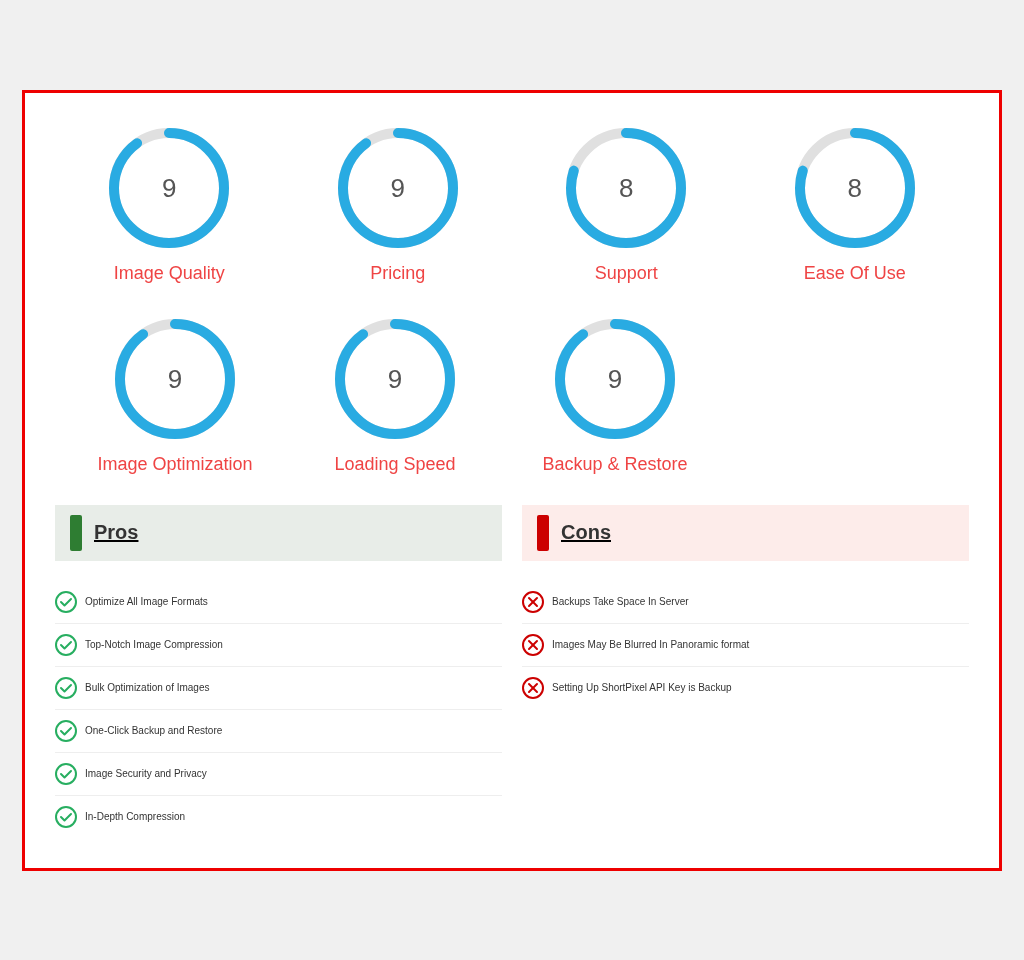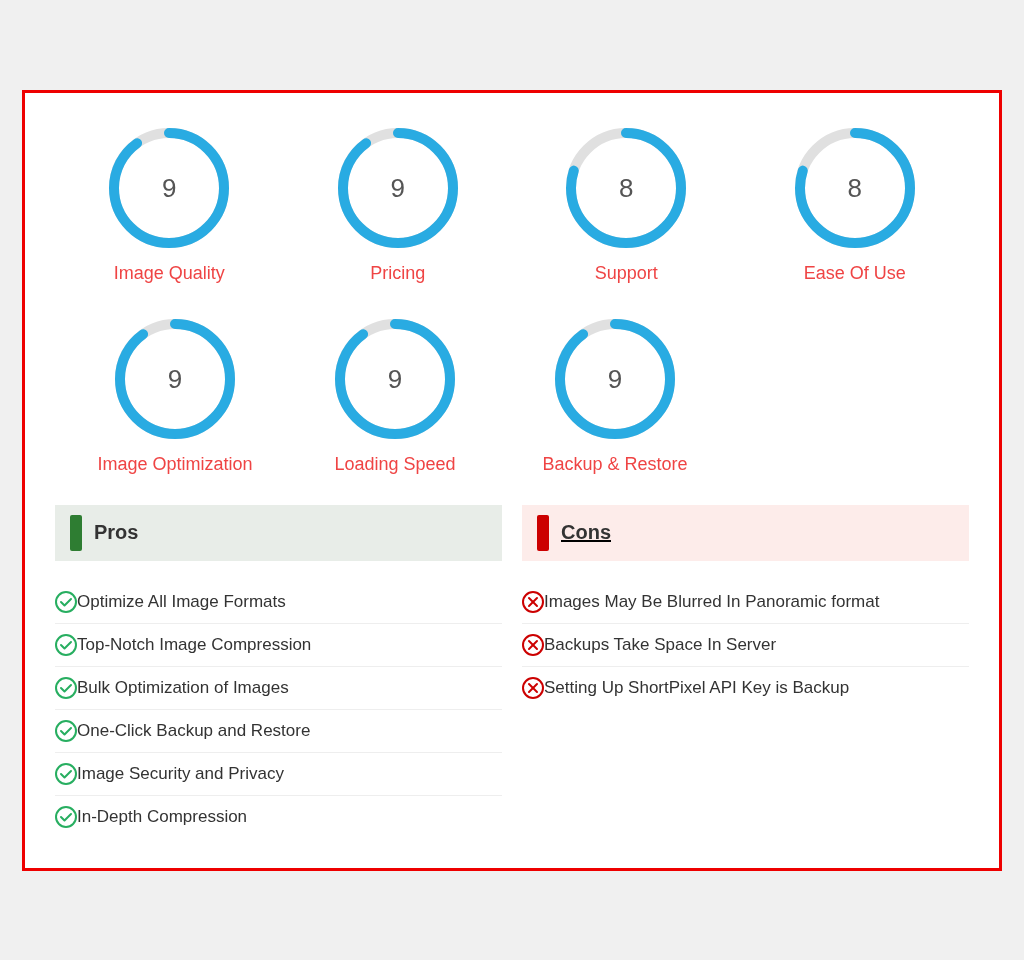--- a/index.html
+++ b/index.html
@@ -75,20 +75,21 @@
     }
     .pros-box, .cons-box {
       flex: 1;
       display: flex;
       align-items: center;
       padding: 10px 15px;
       gap: 12px;
     }
     .pros-box {
       background: #e8ede8;
+      text-decoration: underline;
     }
     .cons-box {
       background: #fdecea;
       text-decoration: underline;
     }
     .pros-stripe {
       width: 12px;
       height: 36px;
       background: #2e7d32;
       border-radius: 2px;
@@ -111,23 +112,23 @@
     .lists-section {
       display: flex;
       gap: 20px;
     }
     .pros-list, .cons-list {
       flex: 1;
     }
     .list-item {
       display: flex;
       align-items: center;
-      gap: 0;
+      gap: 8px;
       padding: 10px 0;
-      font-size: 17px;
+      font-size: 10px;
       color: #333;
       border-bottom: 1px solid #eee;
     }
     .list-item:last-child {
       border-bottom: none;
     }
     .check-icon {
       width: 22px;
       height: 22px;
       flex-shrink: 0;
@@ -275,29 +276,29 @@
       <span>In-Depth Compression</span>
     </div>
       </div>
     <div class="cons-list" id="cons-list">
         <div class="list-item">
       <svg class="x-icon" viewBox="0 0 22 22">
         <circle cx="11" cy="11" r="10" fill="none" stroke="#cc0000" stroke-width="2"></circle>
         <line x1="7" y1="7" x2="15" y2="15" stroke="#cc0000" stroke-width="2" stroke-linecap="round"></line>
         <line x1="15" y1="7" x2="7" y2="15" stroke="#cc0000" stroke-width="2" stroke-linecap="round"></line>
       </svg>
-      <span>Images May Be Blurred In Panoramic format</span>
+      <span>Backups Take Space In Server</span>
     </div>
         <div class="list-item">
       <svg class="x-icon" viewBox="0 0 22 22">
         <circle cx="11" cy="11" r="10" fill="none" stroke="#cc0000" stroke-width="2"></circle>
         <line x1="7" y1="7" x2="15" y2="15" stroke="#cc0000" stroke-width="2" stroke-linecap="round"></line>
         <line x1="15" y1="7" x2="7" y2="15" stroke="#cc0000" stroke-width="2" stroke-linecap="round"></line>
       </svg>
-      <span>Backups Take Space In Server</span>
+      <span>Images May Be Blurred In Panoramic format</span>
     </div>
         <div class="list-item">
       <svg class="x-icon" viewBox="0 0 22 22">
         <circle cx="11" cy="11" r="10" fill="none" stroke="#cc0000" stroke-width="2"></circle>
         <line x1="7" y1="7" x2="15" y2="15" stroke="#cc0000" stroke-width="2" stroke-linecap="round"></line>
         <line x1="15" y1="7" x2="7" y2="15" stroke="#cc0000" stroke-width="2" stroke-linecap="round"></line>
       </svg>
       <span>Setting Up ShortPixel API Key is Backup</span>
     </div>
       </div>

